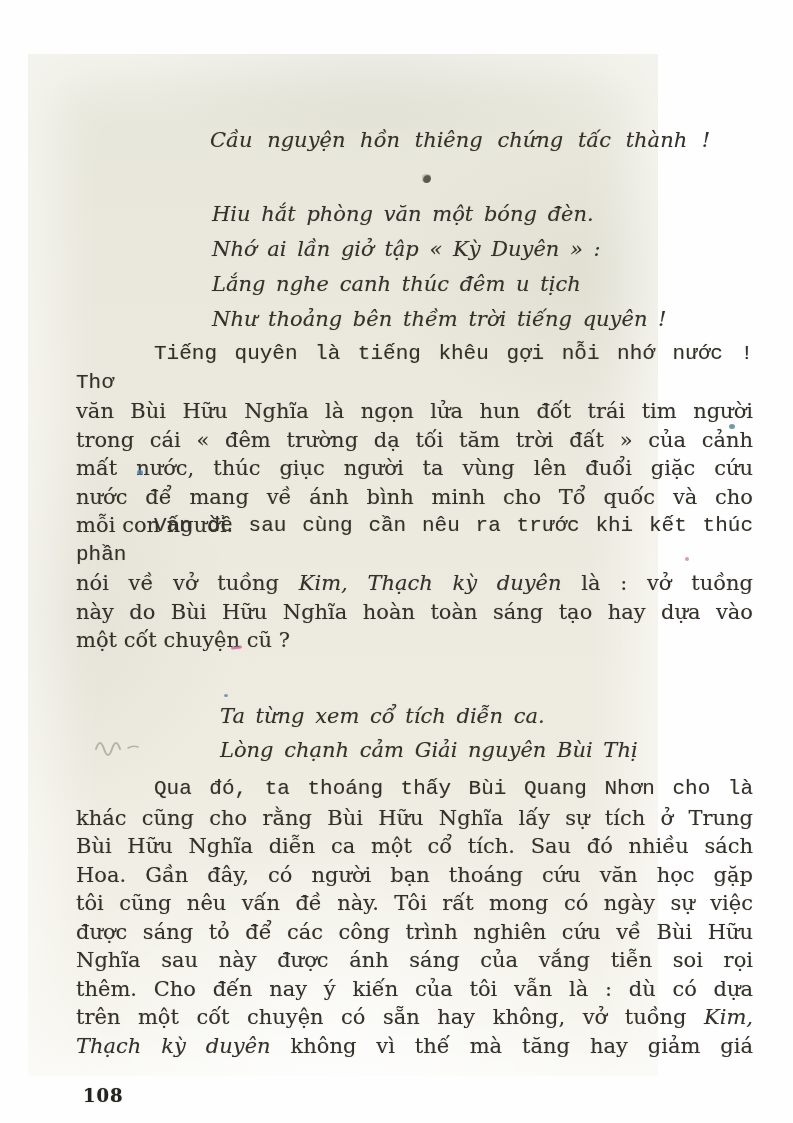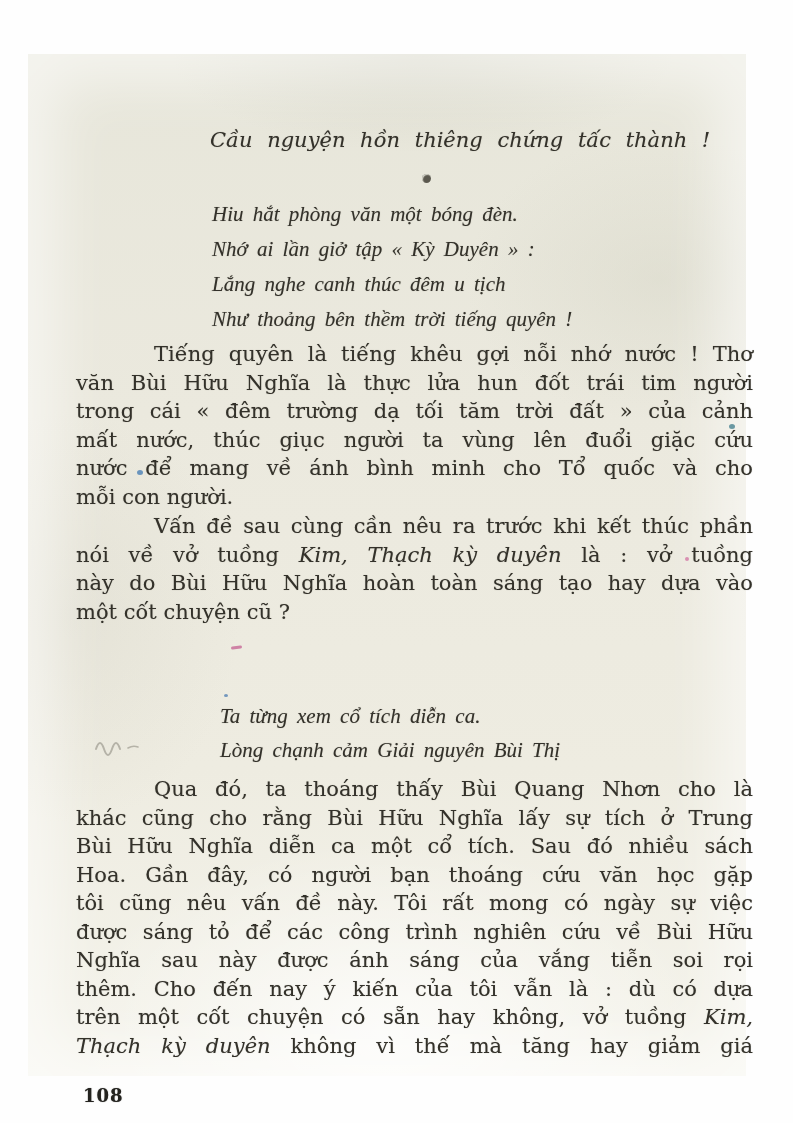--- a/index.html
+++ b/index.html
@@ -1,32 +1,32 @@
 <!DOCTYPE html>
 <html><head>
 <meta charset="utf-8">
 <style>
   html,body{margin:0;padding:0;background:#ffffff;width:793px;height:1123px;overflow:hidden;}
   #page{position:relative;width:793px;height:1123px;background:#fefefe;
         font-family:"DejaVu Serif","Liberation Serif",serif;color:#33312a;}
-  #paper{position:absolute;left:28px;top:54px;width:718px;height:1022px;
+  #paper{position:absolute;left:28px;top:54px;width:630px;height:1022px;
     background:
       radial-gradient(ellipse 360px 140px at 55% 0%, rgba(190,190,174,0.30), transparent 70%),
       radial-gradient(ellipse 300px 220px at 88% 22%, rgba(208,208,192,0.35), transparent 65%),
       radial-gradient(ellipse 260px 320px at 6% 55%, rgba(210,208,194,0.30), transparent 65%),
       radial-gradient(ellipse 420px 260px at 50% 96%, rgba(255,255,255,0.75), transparent 75%),
       linear-gradient(180deg,#e7e6da 0%,#ebe9de 35%,#eeece1 70%,#f5f4ec 100%);
     box-shadow: inset 0 0 55px 28px rgba(255,255,255,0.55);}
   .txt{position:absolute;font-size:21px;line-height:28.5px;width:677px;left:48px;
        text-shadow:0 0 1px rgba(62,60,50,0.35);}
   .para .line{text-align:justify;text-align-last:justify;white-space:normal;}
-  .para .line:first-child{text-indent:78px;}
+  .para .line:first-child{text-indent:78px;font-family:Liberation Mono, monospace;}
   .para .line:last-child{text-align-last:left;}
   .para.cont .line:last-child{text-align-last:justify;}
-  .verse{font-style:italic;width:560px;font-family:Liberation Serif, serif;}
+  .verse{font-style:italic;width:560px;}
   .verse .line{text-align:left;}
   #epigraph{top:72px;padding-left:134px;font-style:italic;word-spacing:8px;width:590px;}
   #ornament{position:absolute;left:394px;top:120px;width:9px;height:9px;border-radius:50%;
             background:#5b584e;box-shadow:inset 1px 1px 1px rgba(245,245,235,0.8);}
   #verse1{top:143px;left:184px;line-height:35px;word-spacing:4px;}
   #para1{top:286px;}
   #para2{top:458px;}
   #para3{top:579px;}
   #verse2{top:645px;left:192px;line-height:34px;word-spacing:4px;}
   #para4{top:721px;}
@@ -54,21 +54,21 @@
 
     <div id="verse1" class="txt verse">
         <div class="line">Hiu hắt phòng văn một bóng đèn.</div>
         <div class="line">Nhớ ai lần giở tập « Kỳ Duyên » :</div>
         <div class="line">Lắng nghe canh thúc đêm u tịch</div>
         <div class="line">Như thoảng bên thềm trời tiếng quyên !</div>
       </div>
 
     <div id="para1" class="txt para">
         <div class="line">Tiếng quyên là tiếng khêu gợi nỗi nhớ nước ! Thơ</div>
-        <div class="line">văn Bùi Hữu Nghĩa là thực lửa hun đốt trái tim người</div>
+        <div class="line">văn Bùi Hữu Nghĩa là ngọn lửa hun đốt trái tim người</div>
         <div class="line">trong cái « đêm trường dạ tối tăm trời đất » của cảnh</div>
         <div class="line">mất nước, thúc giục người ta vùng lên đuổi giặc cứu</div>
         <div class="line">nước để mang về ánh bình minh cho Tổ quốc và cho</div>
         <div class="line">mỗi con người.</div>
       </div>
 
     <div id="para2" class="txt para">
         <div class="line">Vấn đề sau cùng cần nêu ra trước khi kết thúc phần</div>
         <div class="line">nói về vở tuồng <i>Kim, Thạch kỳ duyên</i> là : vở tuồng</div>
         <div class="line">này do Bùi Hữu Nghĩa hoàn toàn sáng tạo hay dựa vào</div>

